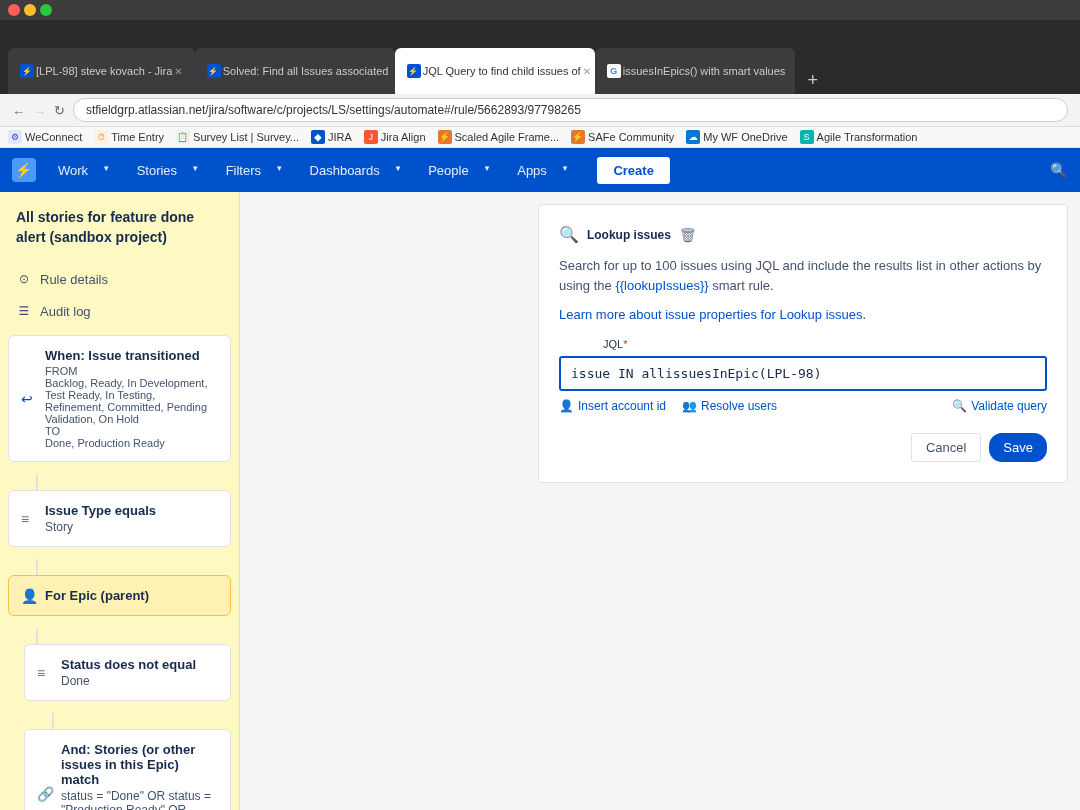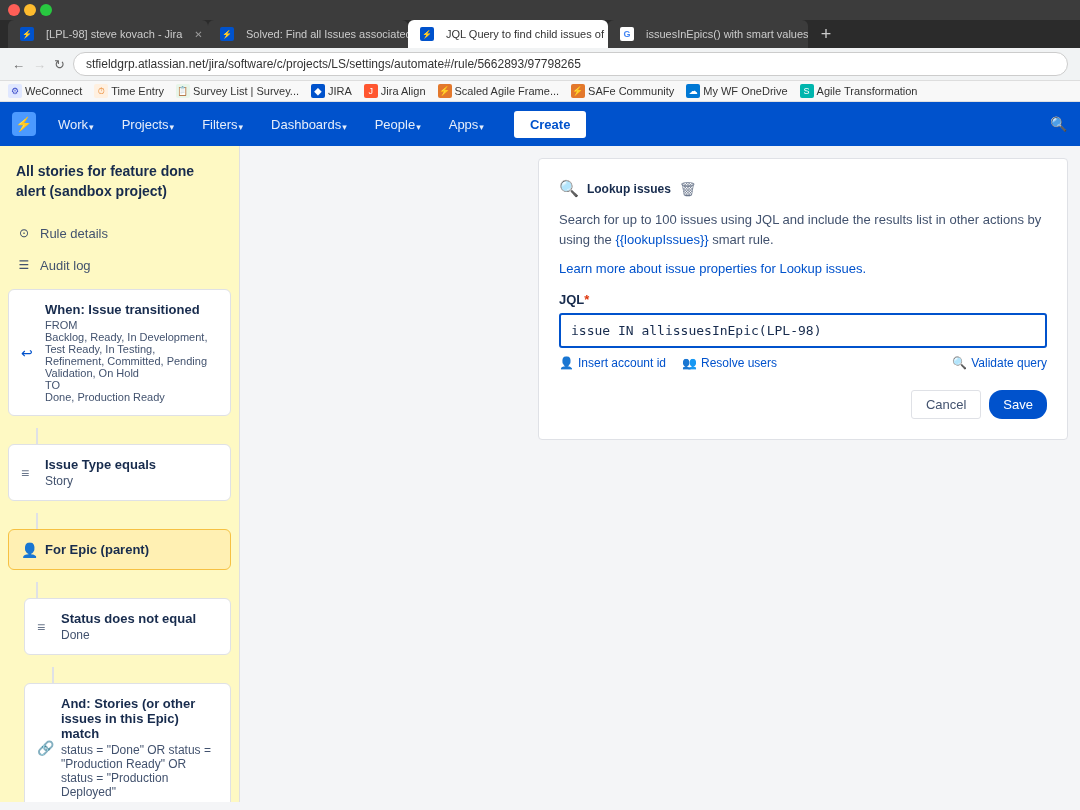--- a/index.html
+++ b/index.html
@@ -6,42 +6,42 @@
     body { font-family: -apple-system, BlinkMacSystemFont, 'Segoe UI', Arial, sans-serif; font-size: 13px; background: #f4f5f7; overflow: hidden; }
 
     
     .browser-bar { background: #3c3c3c; padding: 4px 8px; display: flex; align-items: center; gap: 4px; }
     .browser-close { width: 12px; height: 12px; background: #ff5f57; border-radius: 50%; }
     .browser-min { width: 12px; height: 12px; background: #febc2e; border-radius: 50%; }
     .browser-max { width: 12px; height: 12px; background: #28c840; border-radius: 50%; }
 
     
     .tab-bar { background: #2b2b2b; display: flex; align-items: flex-end; padding: 0 8px; overflow: hidden; }
-    .tab { display: flex; align-items: center; gap: 12px; padding: 7px 12px; background: #3c3c3c; border-radius: 6px 6px 0 0; font-size: 11px; color: #ccc; cursor: pointer; max-width: 200px; white-space: nowrap; overflow: hidden; text-overflow: ellipsis; }
+    .tab { display: flex; align-items: center; gap: 2px; padding: 16px 12px; background: #3c3c3c; border-radius: 6px 6px 0 0; font-size: 11px; color: #ccc; cursor: pointer; max-width: 200px; white-space: nowrap; overflow: hidden; text-overflow: ellipsis; margin-top: 28px; }
     .tab.active { background: #fff; color: #333; }
     .tab-close { font-size: 10px; color: #999; cursor: pointer; flex-shrink: 0; }
     .tab-icon { width: 14px; height: 14px; flex-shrink: 0; }
     .tab-icon.jira { background: #0052cc; border-radius: 2px; display: flex; align-items: center; justify-content: center; }
     .tab-icon.jira::after { content: '⚡'; font-size: 8px; color: white; }
     .tab-icon.google { background: white; border-radius: 2px; display: flex; align-items: center; justify-content: center; font-size: 9px; font-weight: bold; color: #4285f4; }
 
     
     .address-bar { background: #f1f3f4; border-bottom: 1px solid #ddd; padding: 4px 12px; display: flex; align-items: center; gap: 8px; }
     .address-input { flex: 1; background: white; border: 1px solid #ccc; border-radius: 20px; padding: 4px 12px; font-size: 12px; color: #333; }
 
     
     .bookmarks-bar { background: #f8f8f8; border-bottom: 1px solid #e0e0e0; padding: 3px 8px; display: flex; align-items: center; gap: 12px; overflow: hidden; }
     .bookmark { font-size: 11px; color: #333; cursor: pointer; display: flex; align-items: center; gap: 3px; white-space: nowrap; }
     .bookmark-icon { width: 14px; height: 14px; border-radius: 2px; display: flex; align-items: center; justify-content: center; font-size: 9px; flex-shrink: 0; }
 
     
     .jira-nav { background: #0052cc; padding: 0 12px; display: flex; align-items: center; gap: 16px; height: 44px; }
     .jira-logo { color: white; font-weight: bold; font-size: 16px; display: flex; align-items: center; gap: 6px; }
     .jira-logo-icon { width: 24px; height: 24px; background: #4c9aff; border-radius: 4px; display: flex; align-items: center; justify-content: center; color: white; font-size: 14px; }
-    .nav-item { color: rgba(255,255,255,0.9); font-size: 13px; cursor: pointer; display: flex; align-items: flex-end; gap: 1px; padding: 4px 6px; border-radius: 3px; }
+    .nav-item { color: rgba(255,255,255,0.9); font-size: 13px; cursor: pointer; display: flex; align-items: flex-start; gap: 16px; padding: 4px 6px; border-radius: 3px; }
     .nav-chevron { font-size: 9px; }
     .create-btn { background: white; color: #0052cc; font-weight: 600; padding: 6px 16px; border-radius: 3px; cursor: pointer; font-size: 13px; margin-left: 8px; }
     .nav-spacer { flex: 1; }
     .search-icon-nav { color: white; font-size: 14px; cursor: pointer; }
 
     
     .main-wrapper { display: flex; height: calc(810px - 44px - 32px - 34px - 44px); background: #f4f5f7; }
 
     
     .sidebar { width: 240px; background: #fef9c3; border-right: 1px solid #e0e0e0; padding: 16px 0; overflow-y: auto; flex-shrink: 0; }
@@ -59,21 +59,21 @@
     .rule-node.with-icon { padding-left: 36px; }
     .connector { width: 2px; height: 16px; background: #dfe1e6; margin: 0 auto 0 28px; }
 
     
     .right-panel { width: 530px; background: white; border: 1px solid #dfe1e6; border-radius: 4px; margin: 12px 12px 12px 0; padding: 20px; flex-shrink: 0; height: fit-content; }
     .panel-header { display: flex; align-items: center; gap: 8px; margin-bottom: 12px; }
     .panel-title { font-size: 12px; font-weight: 600; color: #172b4d; }
     .panel-trash { color: #6b778c; cursor: pointer; font-size: 14px; }
     .panel-desc { font-size: 13px; color: #42526e; line-height: 1.5; margin-bottom: 12px; }
     .panel-link { color: #0052cc; text-decoration: none; font-size: 13px; display: block; margin-bottom: 16px; }
-    .field-label { font-size: 13px; color: #172b4d; font-weight: 700; margin-bottom: 6px; }
+    .field-label { font-size: 11px; color: #172b4d; font-weight: 400; margin-bottom: 6px; margin-left: 44px; }
     .field-required { color: #de350b; }
     .jql-input { width: 100%; border: 2px solid #0052cc; border-radius: 3px; padding: 8px 10px; font-size: 13px; color: #172b4d; font-family: monospace; outline: none; }
     .field-actions { display: flex; align-items: center; gap: 16px; margin-top: 8px; }
     .field-action-btn { color: #0052cc; font-size: 12px; cursor: pointer; display: flex; align-items: center; gap: 4px; }
     .validate-btn { color: #0052cc; font-size: 12px; cursor: pointer; margin-left: auto; display: flex; align-items: center; gap: 4px; }
     .panel-footer { display: flex; justify-content: flex-end; gap: 8px; margin-top: 20px; }
     .btn-cancel { background: white; border: 1px solid #dfe1e6; padding: 6px 14px; border-radius: 3px; cursor: pointer; font-size: 13px; color: #42526e; }
     .btn-save { background: #0052cc; border: none; padding: 6px 14px; border-radius: 13px; cursor: pointer; font-size: 13px; color: white; }
     .smart-value { color: #0052cc; font-weight: 500; }
 
@@ -160,21 +160,21 @@
 
 <div class="jira-nav">
   <div class="jira-logo">
     <div class="jira-logo-icon">⚡</div>
   </div>
   <div class="nav-item">
     <span>Work</span>
     <span class="nav-chevron">▾</span>
   </div>
   <div class="nav-item">
-    <span>Projects</span>
+    <span>Stories</span>
     <span class="nav-chevron">▾</span>
   </div>
   <div class="nav-item">
     <span>Filters</span>
     <span class="nav-chevron">▾</span>
   </div>
   <div class="nav-item">
     <span>Dashboards</span>
     <span class="nav-chevron">▾</span>
   </div>

